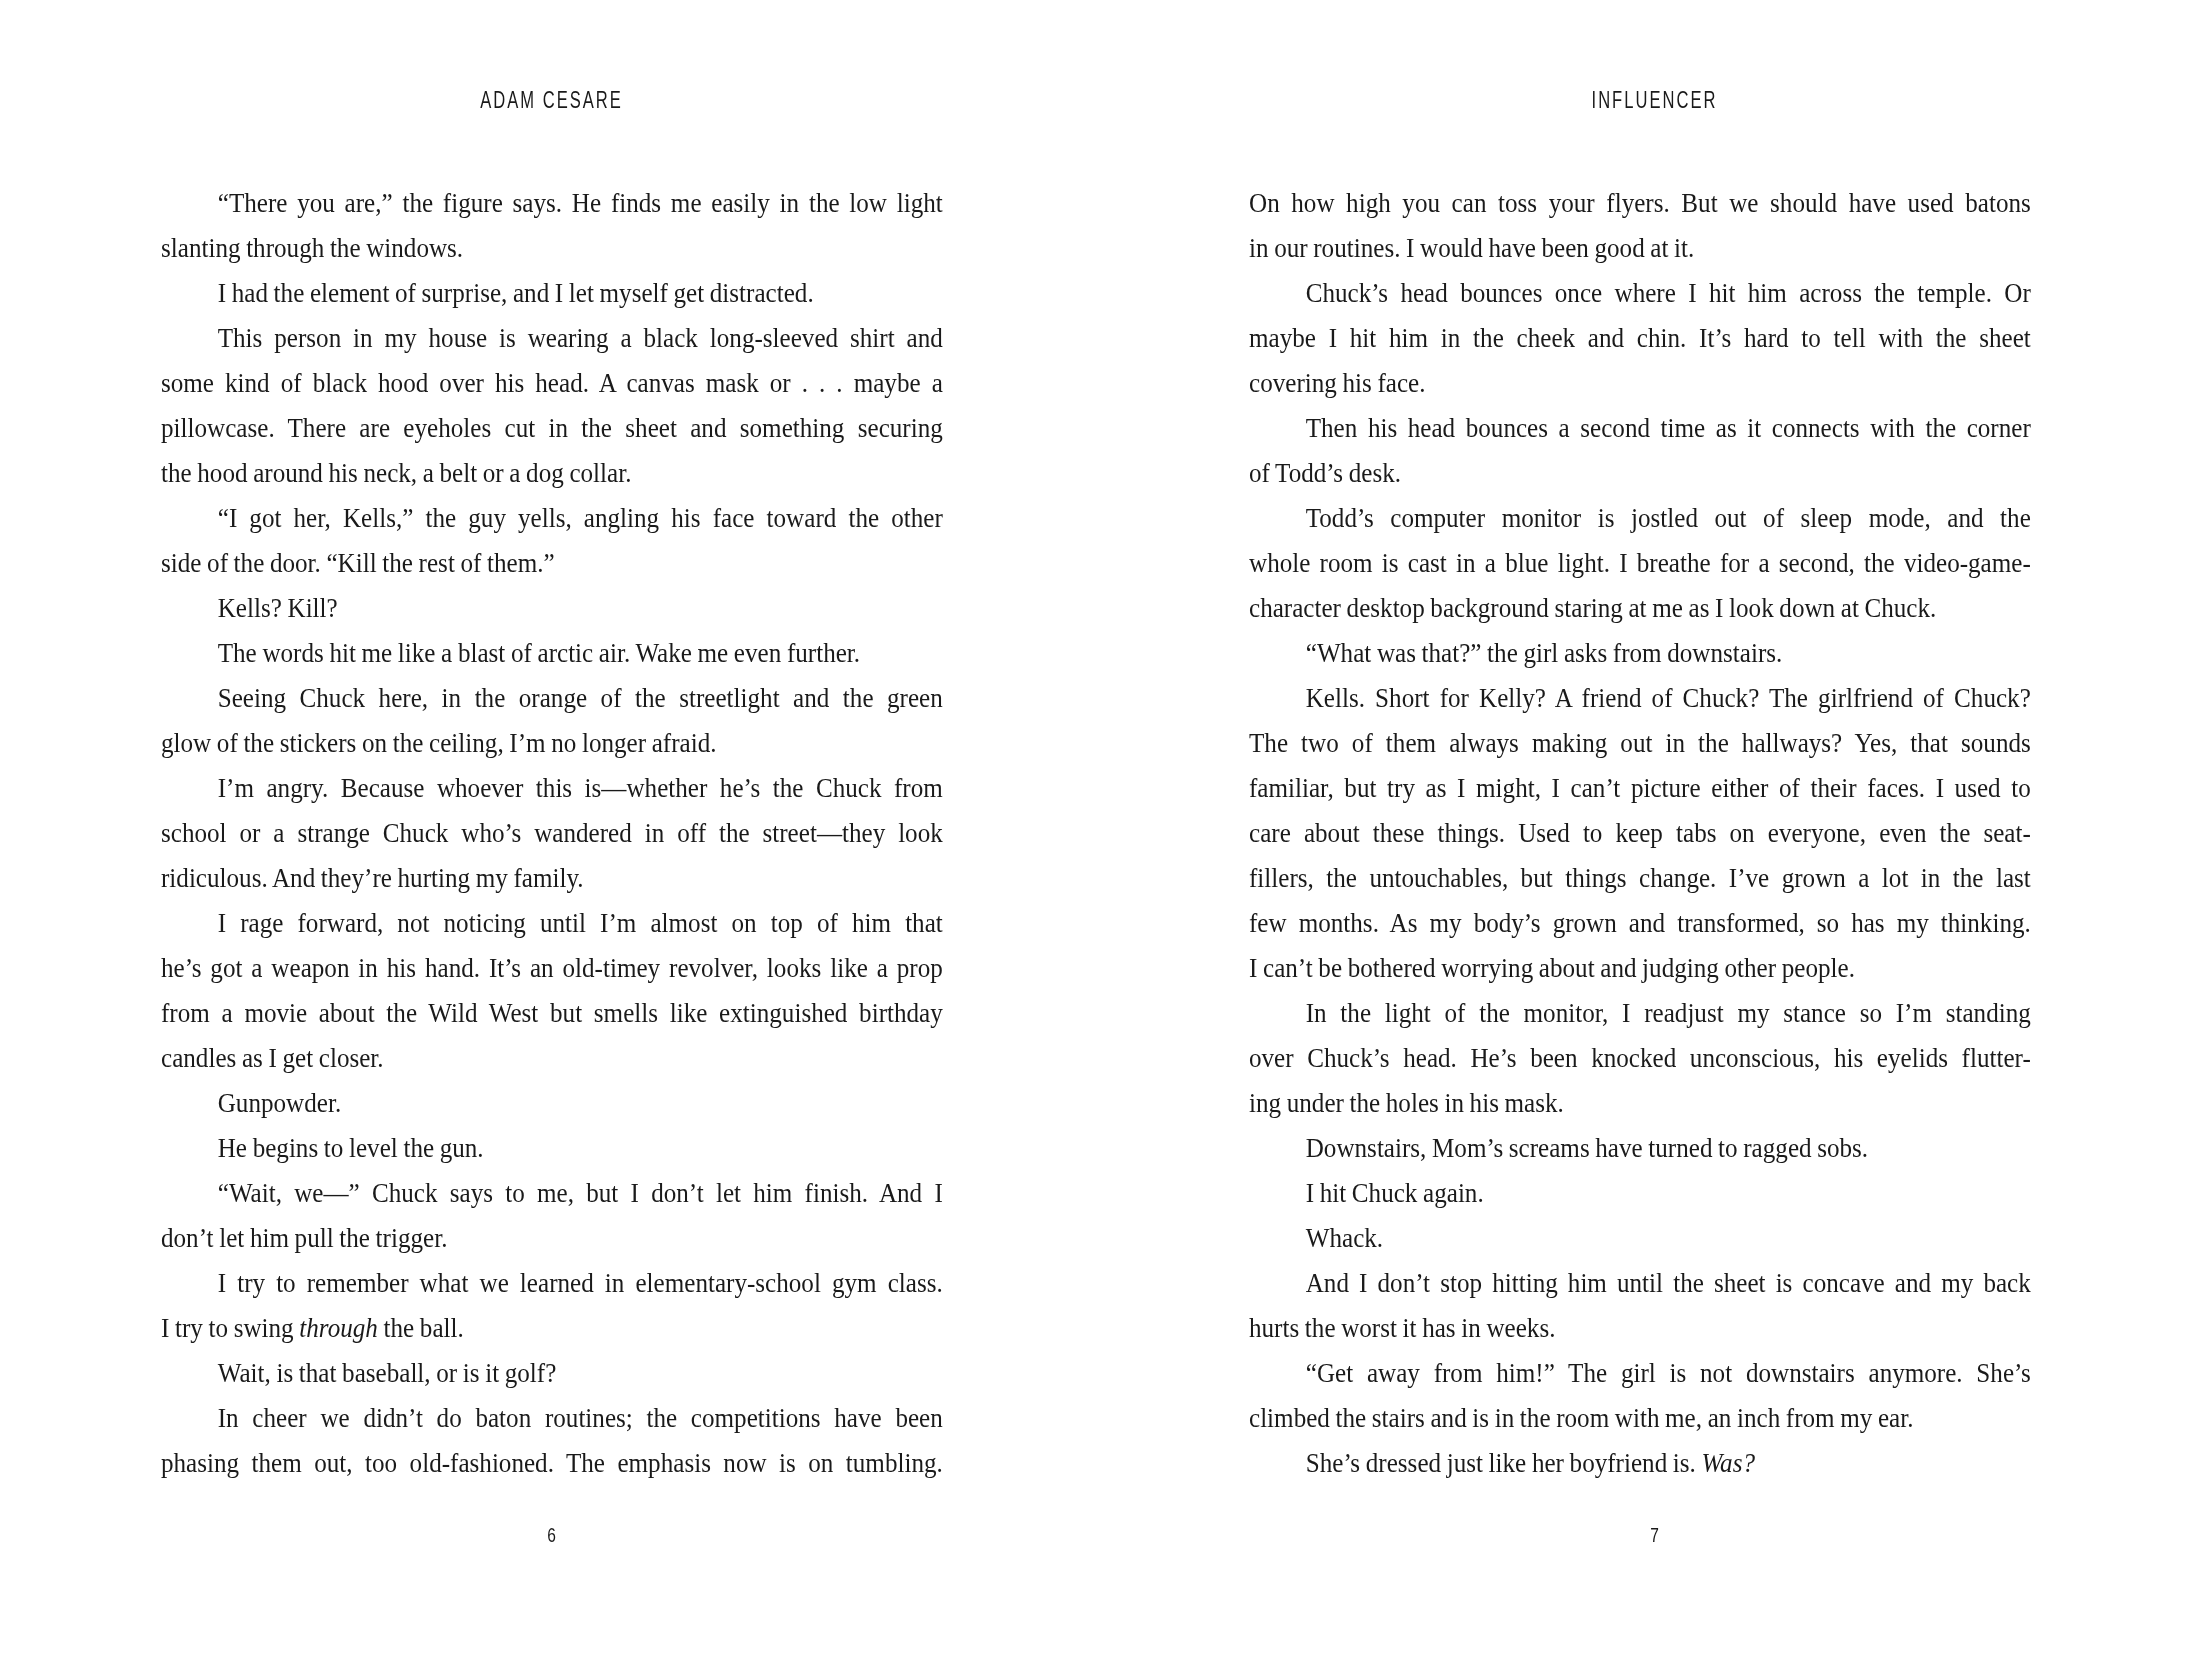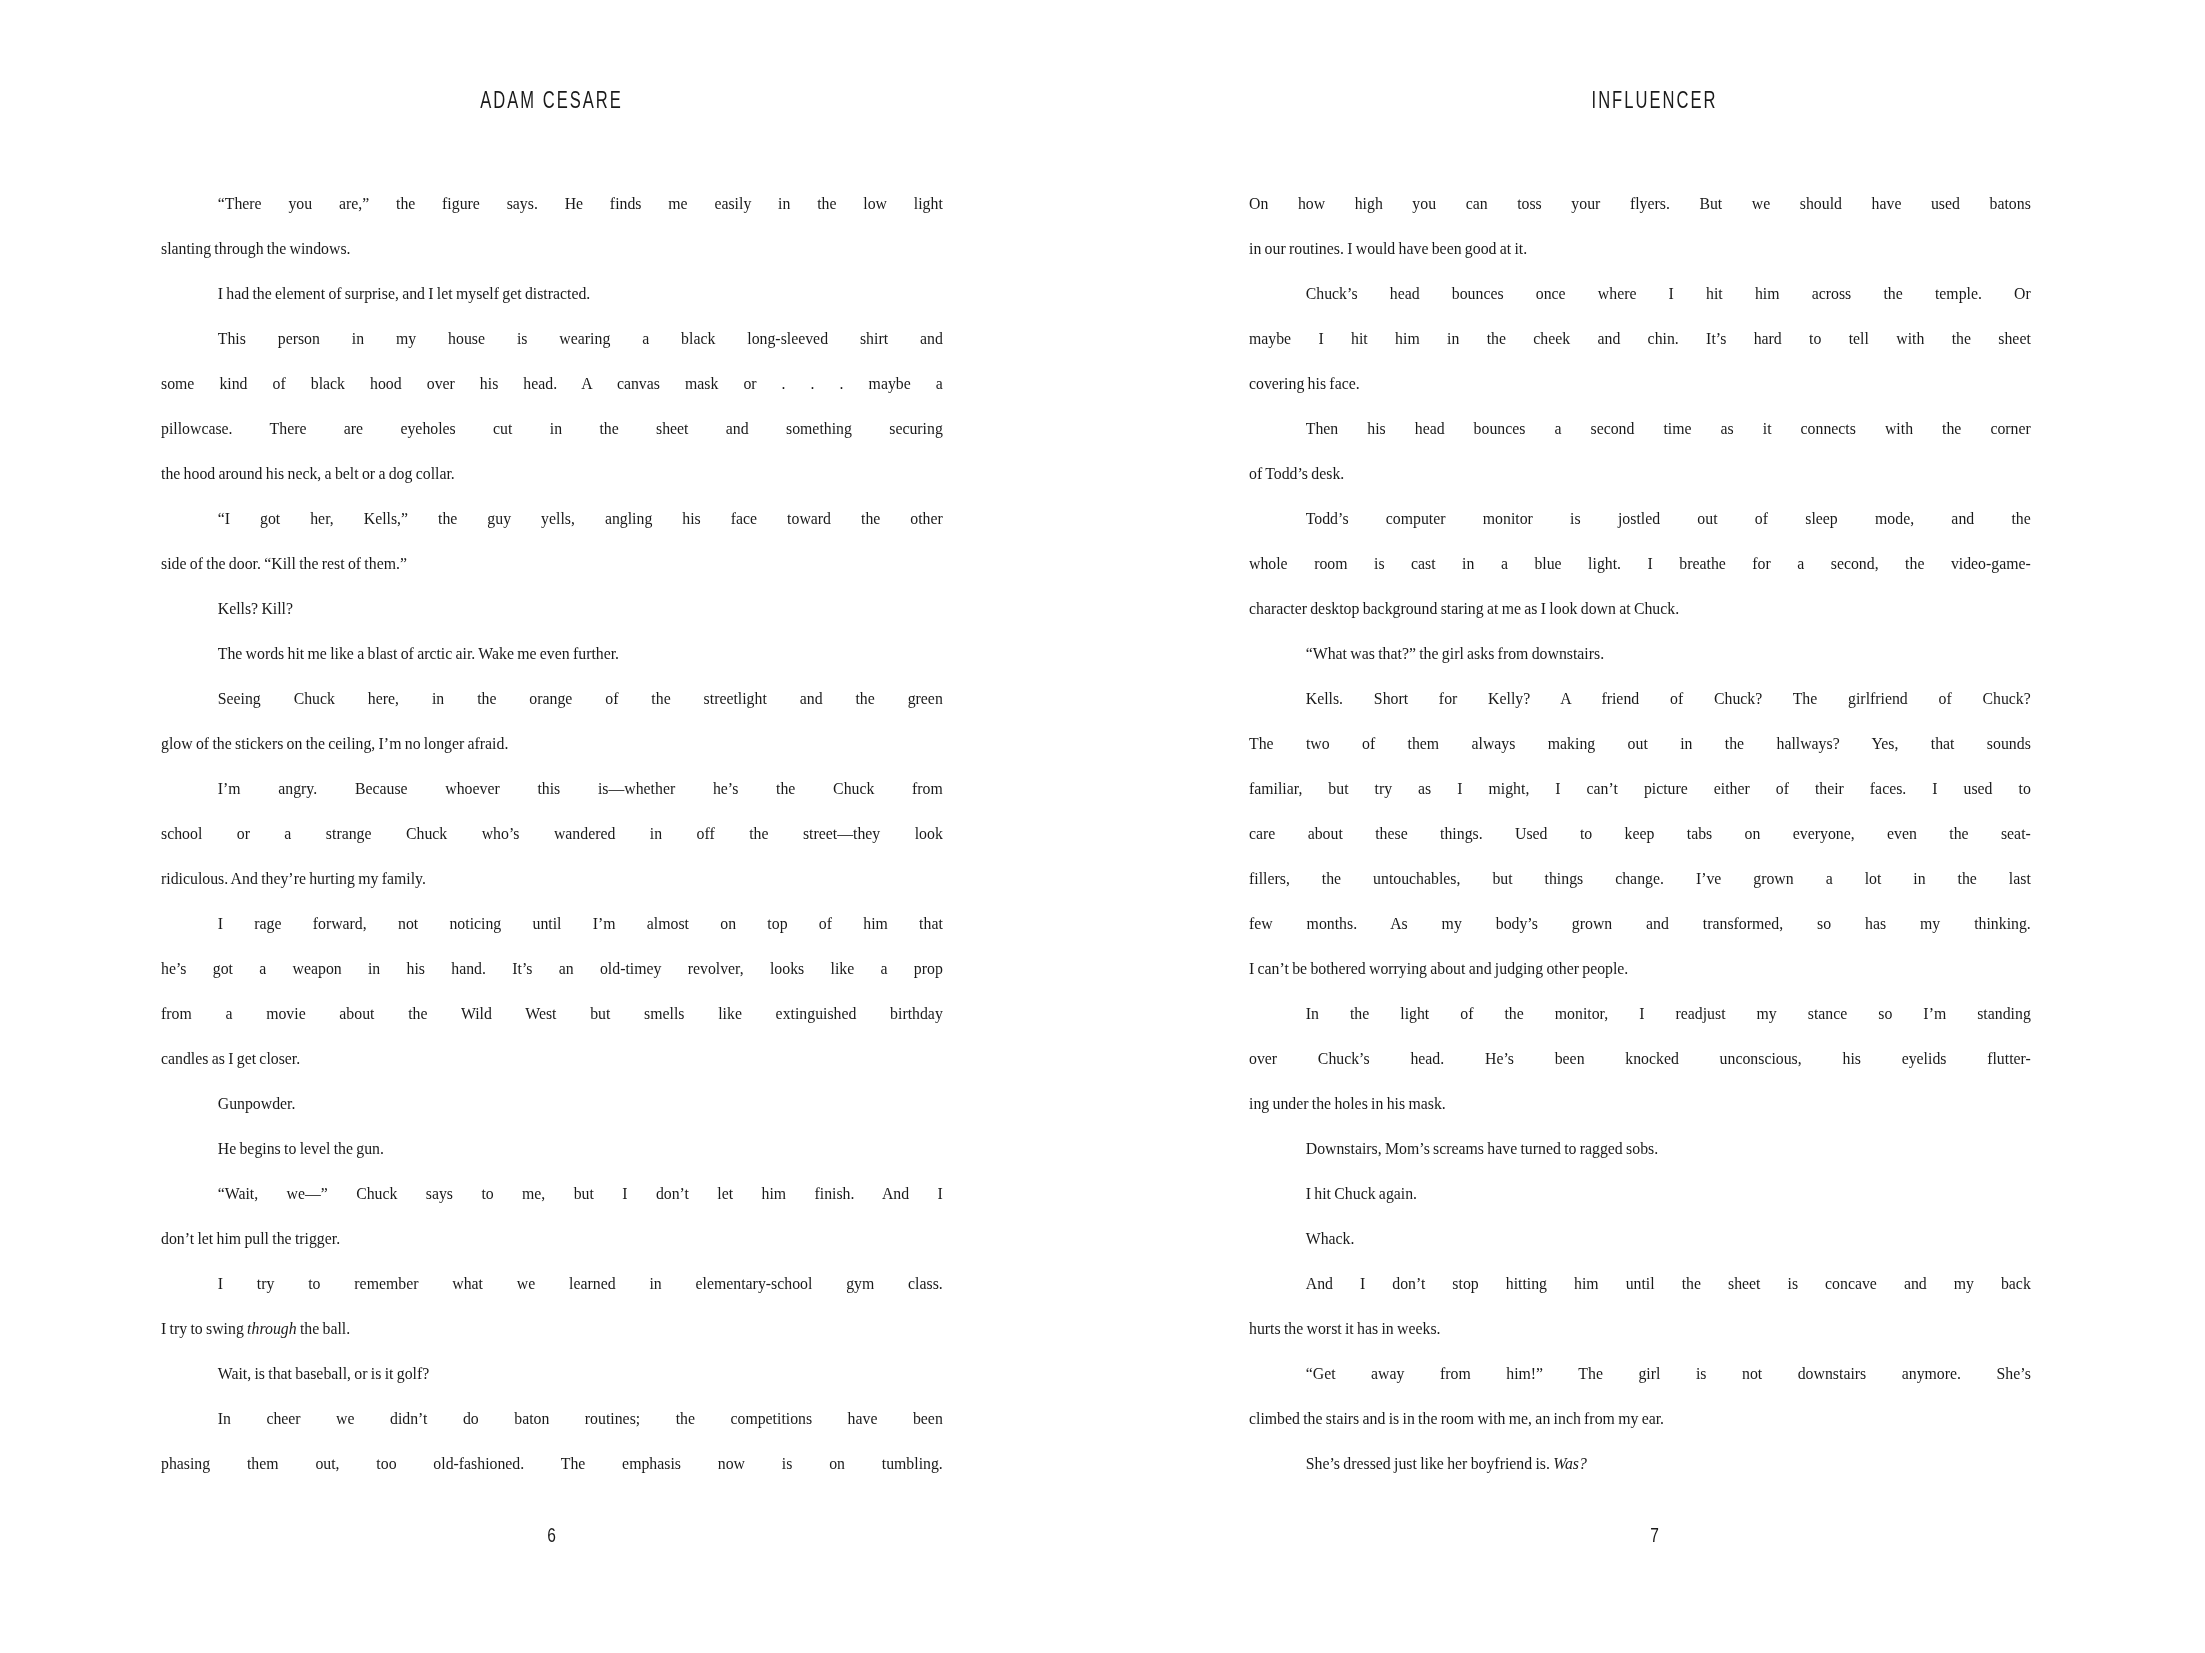--- a/index.html
+++ b/index.html
@@ -43,21 +43,21 @@
     color: #1a1a1a;
   }
   .page.left .running-head  { left: 0; }
   .page.right .running-head { left: 0; }
 
   .text-block {
     position: absolute;
     top: 181px;
     width: 782px;
     font-family: "Liberation Serif", "DejaVu Serif", serif;
-    font-size: 17px;
+    font-size: 27px;
     color: #1a1a1a;
   }
   .page.left .text-block  { left: 161px; }
   .page.right .text-block { left: 146px; }
 
   .line {
     display: block;
     height: 45px;
     line-height: 45px;
     white-space: nowrap;

